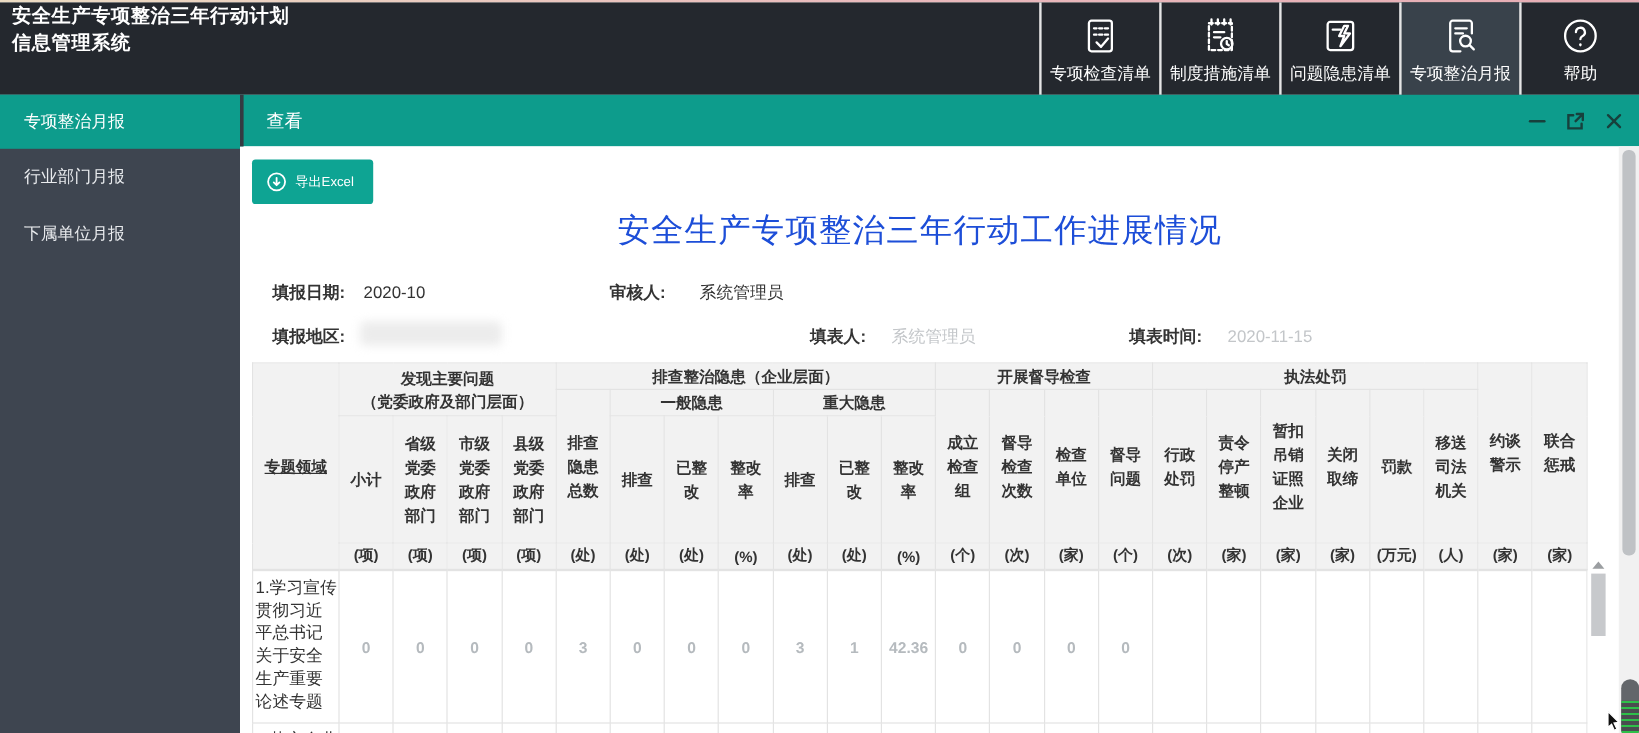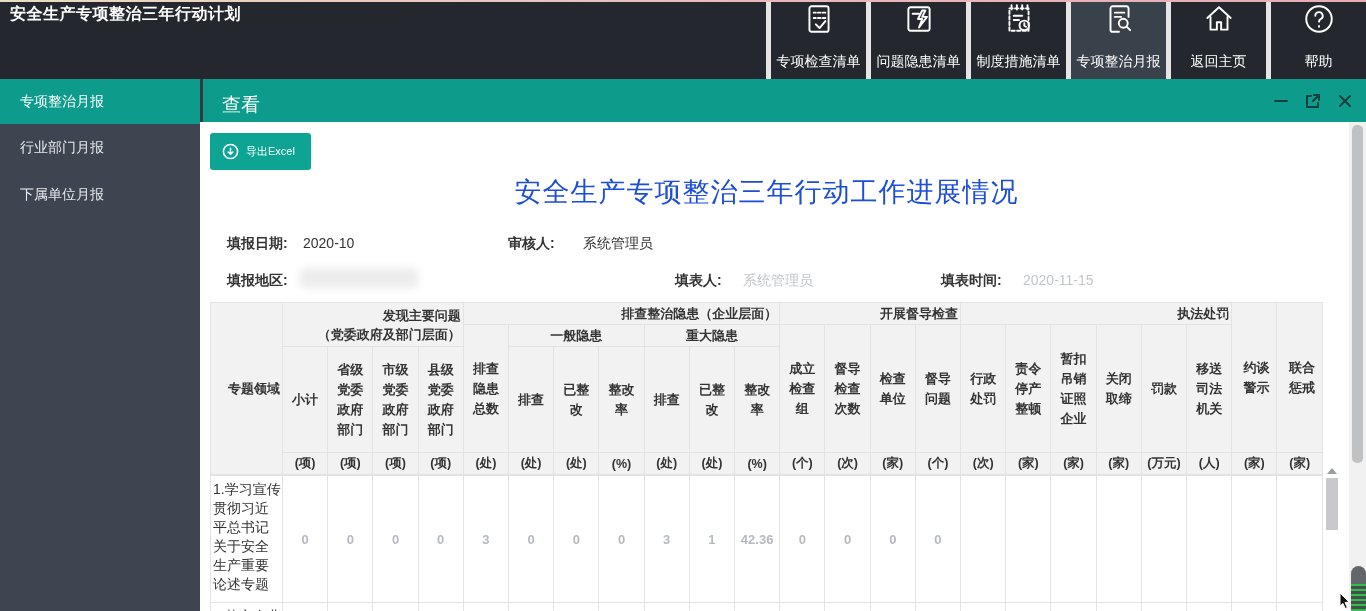--- a/index.html
+++ b/index.html
@@ -12,30 +12,30 @@
   
   .top-strip { position:absolute; left:0; top:0; width:1366px; height:2px;
     background:linear-gradient(90deg,#ecdcc3,#e9b9bc 55%,#e6adb4); }
   
   .topbar { position:absolute; left:0; top:2px; width:1366px; height:77px;
     background:#24282e; display:flex; align-items:stretch; }
   .app-title { padding:0 0 0 10px; color:#fff; width:420px; }
   .app-title .l1, .app-title .l2 { font-size:16px; font-weight:bold; line-height:23px; letter-spacing:0.5px; }
   .topnav { margin-left:auto; display:flex; align-items:stretch; }
   .nav-item { width:100px; display:flex; flex-direction:column; align-items:center;
-    justify-content:space-between; padding-bottom:8px; color:#fff; cursor:pointer;
-    border-left:5px solid #e5e5e5; }
+    justify-content:flex-end; padding-bottom:8px; color:#fff; cursor:pointer;
+    border-left:2px solid #e5e5e5; }
   .nav-item.active { background:#39424b; }
   .nav-item .nicon { width:34px; height:34px; margin-bottom:6px; }
   .nav-item .nlabel { font-size:14px; white-space:nowrap; }
   .nicon svg { width:34px; height:34px; stroke:#fff; fill:none; stroke-width:1.8; stroke-linecap:round; stroke-linejoin:round; }
   
   .teal-band { position:absolute; left:0; top:79px; width:1366px; height:43px; background:#0d9c8c; }
   .band-seam { position:absolute; left:200px; top:79px; width:3px; height:43px; background:#343a42; }
-  .viewer-title { position:absolute; left:222px; top:92px; color:#fff; font-size:19px; }
+  .viewer-title { position:absolute; left:222px; top:92px; color:#fff; font-size:15px; }
   .win-controls { position:absolute; right:12px; top:79px; height:43px; display:flex; align-items:center; gap:14px; }
   .win-btn { width:18px; height:18px; display:flex; align-items:center; justify-content:center; cursor:pointer; }
   .win-btn svg { width:16px; height:16px; stroke:#17403c; stroke-width:2; fill:none; stroke-linecap:round; }
   
   .sidebar { position:absolute; left:0; top:79px; width:200px; height:532px; background:#3e4550; }
   .side-item { height:47px; display:flex; align-items:center; padding-left:20px;
     color:#e9ebee; font-size:14px; cursor:pointer; }
   .side-item.active { background:#0d9c8c; color:#fff; height:45px; }
   
   .content { position:absolute; left:203px; top:122px; width:1163px; height:489px; background:#fff; }
@@ -52,22 +52,22 @@
     background:#ececec; border-radius:4px; filter:blur(4px); }
   
   .table-wrap { position:absolute; left:210px; top:302px; width:1113px; }
   table { width:1113px; table-layout:fixed; border-collapse:collapse; }
   col.c-topic { width:72px; }
   th, td { border:1px solid #e3e3e3; text-align:center; vertical-align:middle;
     font-size:13px; color:#333; overflow:hidden; }
   thead th { background:#f2f2f2; font-weight:bold; }
   th.th-group { padding:1px 2px; white-space:pre-line; line-height:19px; }
   th.leaf { padding:0 7px; line-height:20px; }
-  th.col-topic { padding:0 2px; }
-  tr.r-a th { height:22px;text-align:right; } tr.r-b th { height:22px; }
+  th.col-topic { padding:0 2px;text-decoration:underline; }
+  tr.r-a th { height:22px; } tr.r-b th { height:22px; }
   tr.r-c th { height:106px;text-align:center; } tr.r-units td { height:22px; background:#f2f2f2; font-weight:bold; font-size:12.5px; }
   .body-clip { height:152px; overflow:hidden; }
   td.topic { text-align:left; padding:4px 0 0 2px; font-size:14px; line-height:19px; vertical-align:top; }
   td.val { font-weight:bold; color:#b5babe; font-size:13px; }
   tbody tr.dr1 td { height:127px; }
   tbody tr.dr2 td { height:110px; }
   
   .inner-scroll { position:absolute; left:1325px; top:462px; width:14px; height:149px; }
   .inner-scroll .up-arrow { width:0; height:0; margin:6px auto 4px;
     border-left:5px solid transparent; border-right:5px solid transparent;
@@ -84,73 +84,65 @@
 </style>
 </head>
 <body>
 
 <div id="page">
   <div class="top-strip"></div>
 
   <div class="topbar">
     <div class="app-title">
       <div class="l1">安全生产专项整治三年行动计划</div>
+      <div class="l2">信息管理系统</div>
     </div>
     <div class="topnav">
       <div class="nav-item">
         <span class="nicon">
           <svg viewBox="0 0 32 32">
               <rect x="7" y="4" width="18" height="24" rx="2"></rect>
               <path d="M11 10h2M15 10h7M11 15h2M15 15h7" stroke-dasharray="2.5 2"></path>
               <path d="M13 21l3.5 3.5L22 18"></path>
             </svg>
         </span>
         <span class="nlabel">专项检查清单</span>
       </div>
       <div class="nav-item">
         <span class="nicon">
           <svg viewBox="0 0 32 32">
-              <rect x="6" y="5" width="20" height="22" rx="2"></rect>
-              <path d="M10 11h6"></path>
-              <path d="M19 8l-4 8h4l-3 8 7.5-10h-4.5l3-6z"></path>
-            </svg>
-        </span>
-        <span class="nlabel">问题隐患清单</span>
-      </div>
-      <div class="nav-item">
-        <span class="nicon">
-          <svg viewBox="0 0 32 32">
               <path d="M9 3v4M14 3v4M19 3v4M24 3v4"></path>
               <path d="M7 6h18v21H7z" stroke-dasharray="3 2.2"></path>
               <path d="M11 13h8M11 17h5"></path>
               <circle cx="21" cy="22" r="4.5"></circle>
               <path d="M21 20v2.3l1.6 1"></path>
             </svg>
         </span>
         <span class="nlabel">制度措施清单</span>
+      </div>
+      <div class="nav-item">
+        <span class="nicon">
+          <svg viewBox="0 0 32 32">
+              <rect x="6" y="5" width="20" height="22" rx="2"></rect>
+              <path d="M10 11h6"></path>
+              <path d="M19 8l-4 8h4l-3 8 7.5-10h-4.5l3-6z"></path>
+            </svg>
+        </span>
+        <span class="nlabel">问题隐患清单</span>
       </div>
       <div class="nav-item active">
         <span class="nicon">
           <svg viewBox="0 0 32 32">
               <path d="M25 14V6a2 2 0 0 0-2-2H10a2 2 0 0 0-2 2v20a2 2 0 0 0 2 2h6"></path>
               <path d="M12 10h9M12 14h6"></path>
               <circle cx="20" cy="20" r="4.2"></circle>
               <path d="M23.2 23.2l3.3 3.3"></path>
             </svg>
         </span>
         <span class="nlabel">专项整治月报</span>
-      </div>
-      <div class="nav-item">
-        <span class="nicon">
-          <svg viewBox="0 0 32 32">
-              <path d="M5 15L16 5l11 10"></path>
-              <path d="M8 14v12h6v-7h4v7h6V14"></path>
-            </svg>
-        </span>
-        <span class="nlabel">返回主页</span>
       </div>
       <div class="nav-item">
         <span class="nicon">
           <svg viewBox="0 0 32 32">
               <circle cx="16" cy="16" r="12"></circle>
               <path d="M12.5 13a3.5 3.5 0 1 1 5 3.2c-1.2.6-1.5 1.3-1.5 2.3"></path>
               <path d="M16 22.5v.8"></path>
             </svg>
         </span>
         <span class="nlabel">帮助</span>

